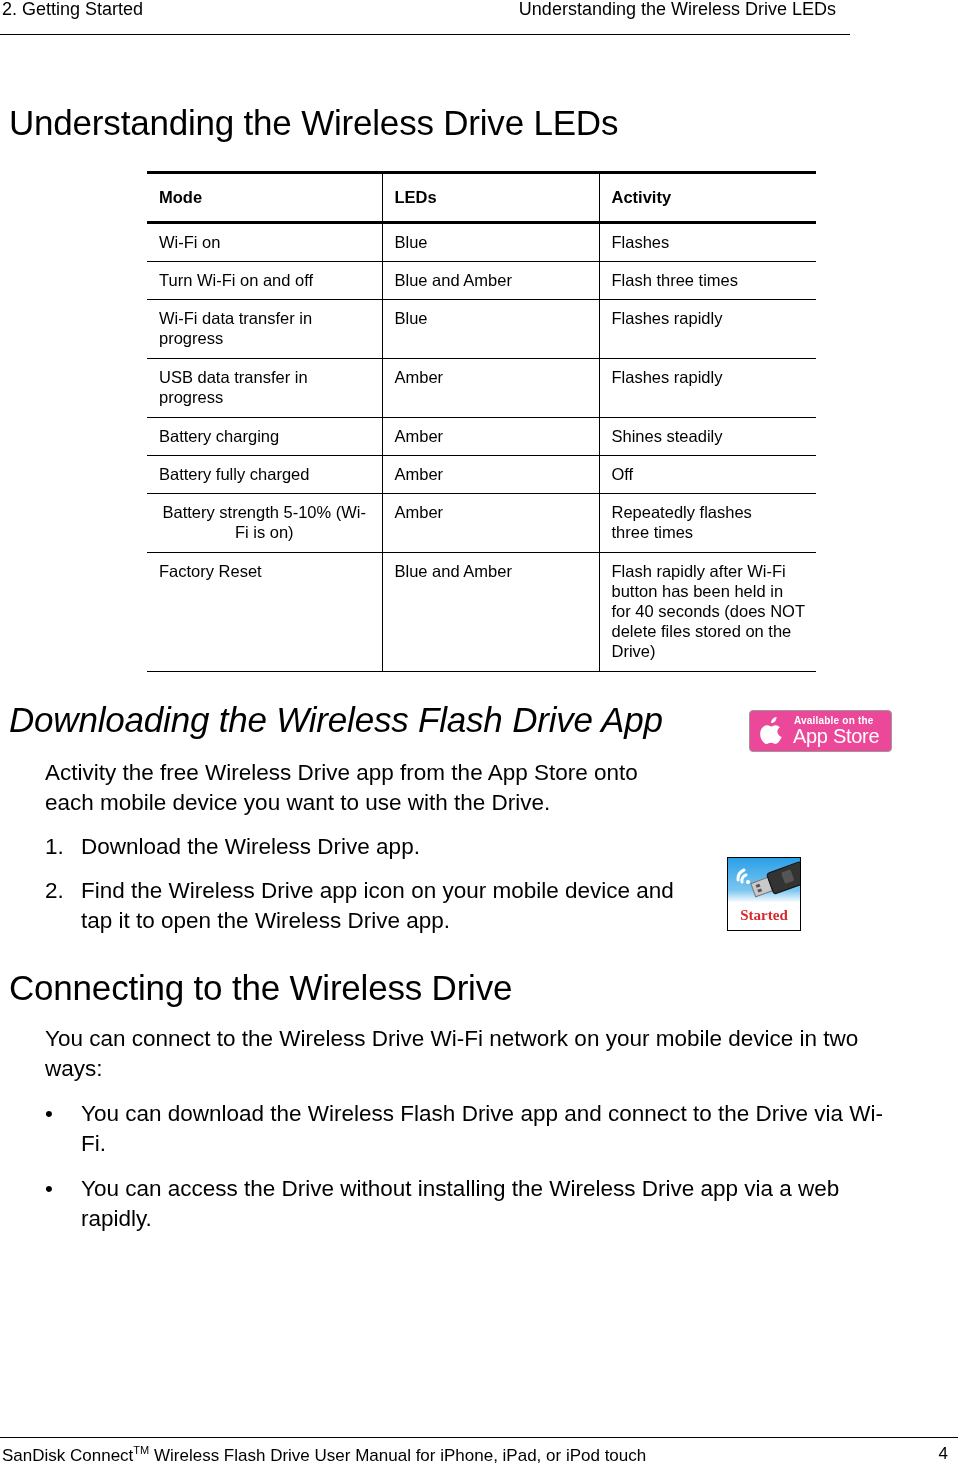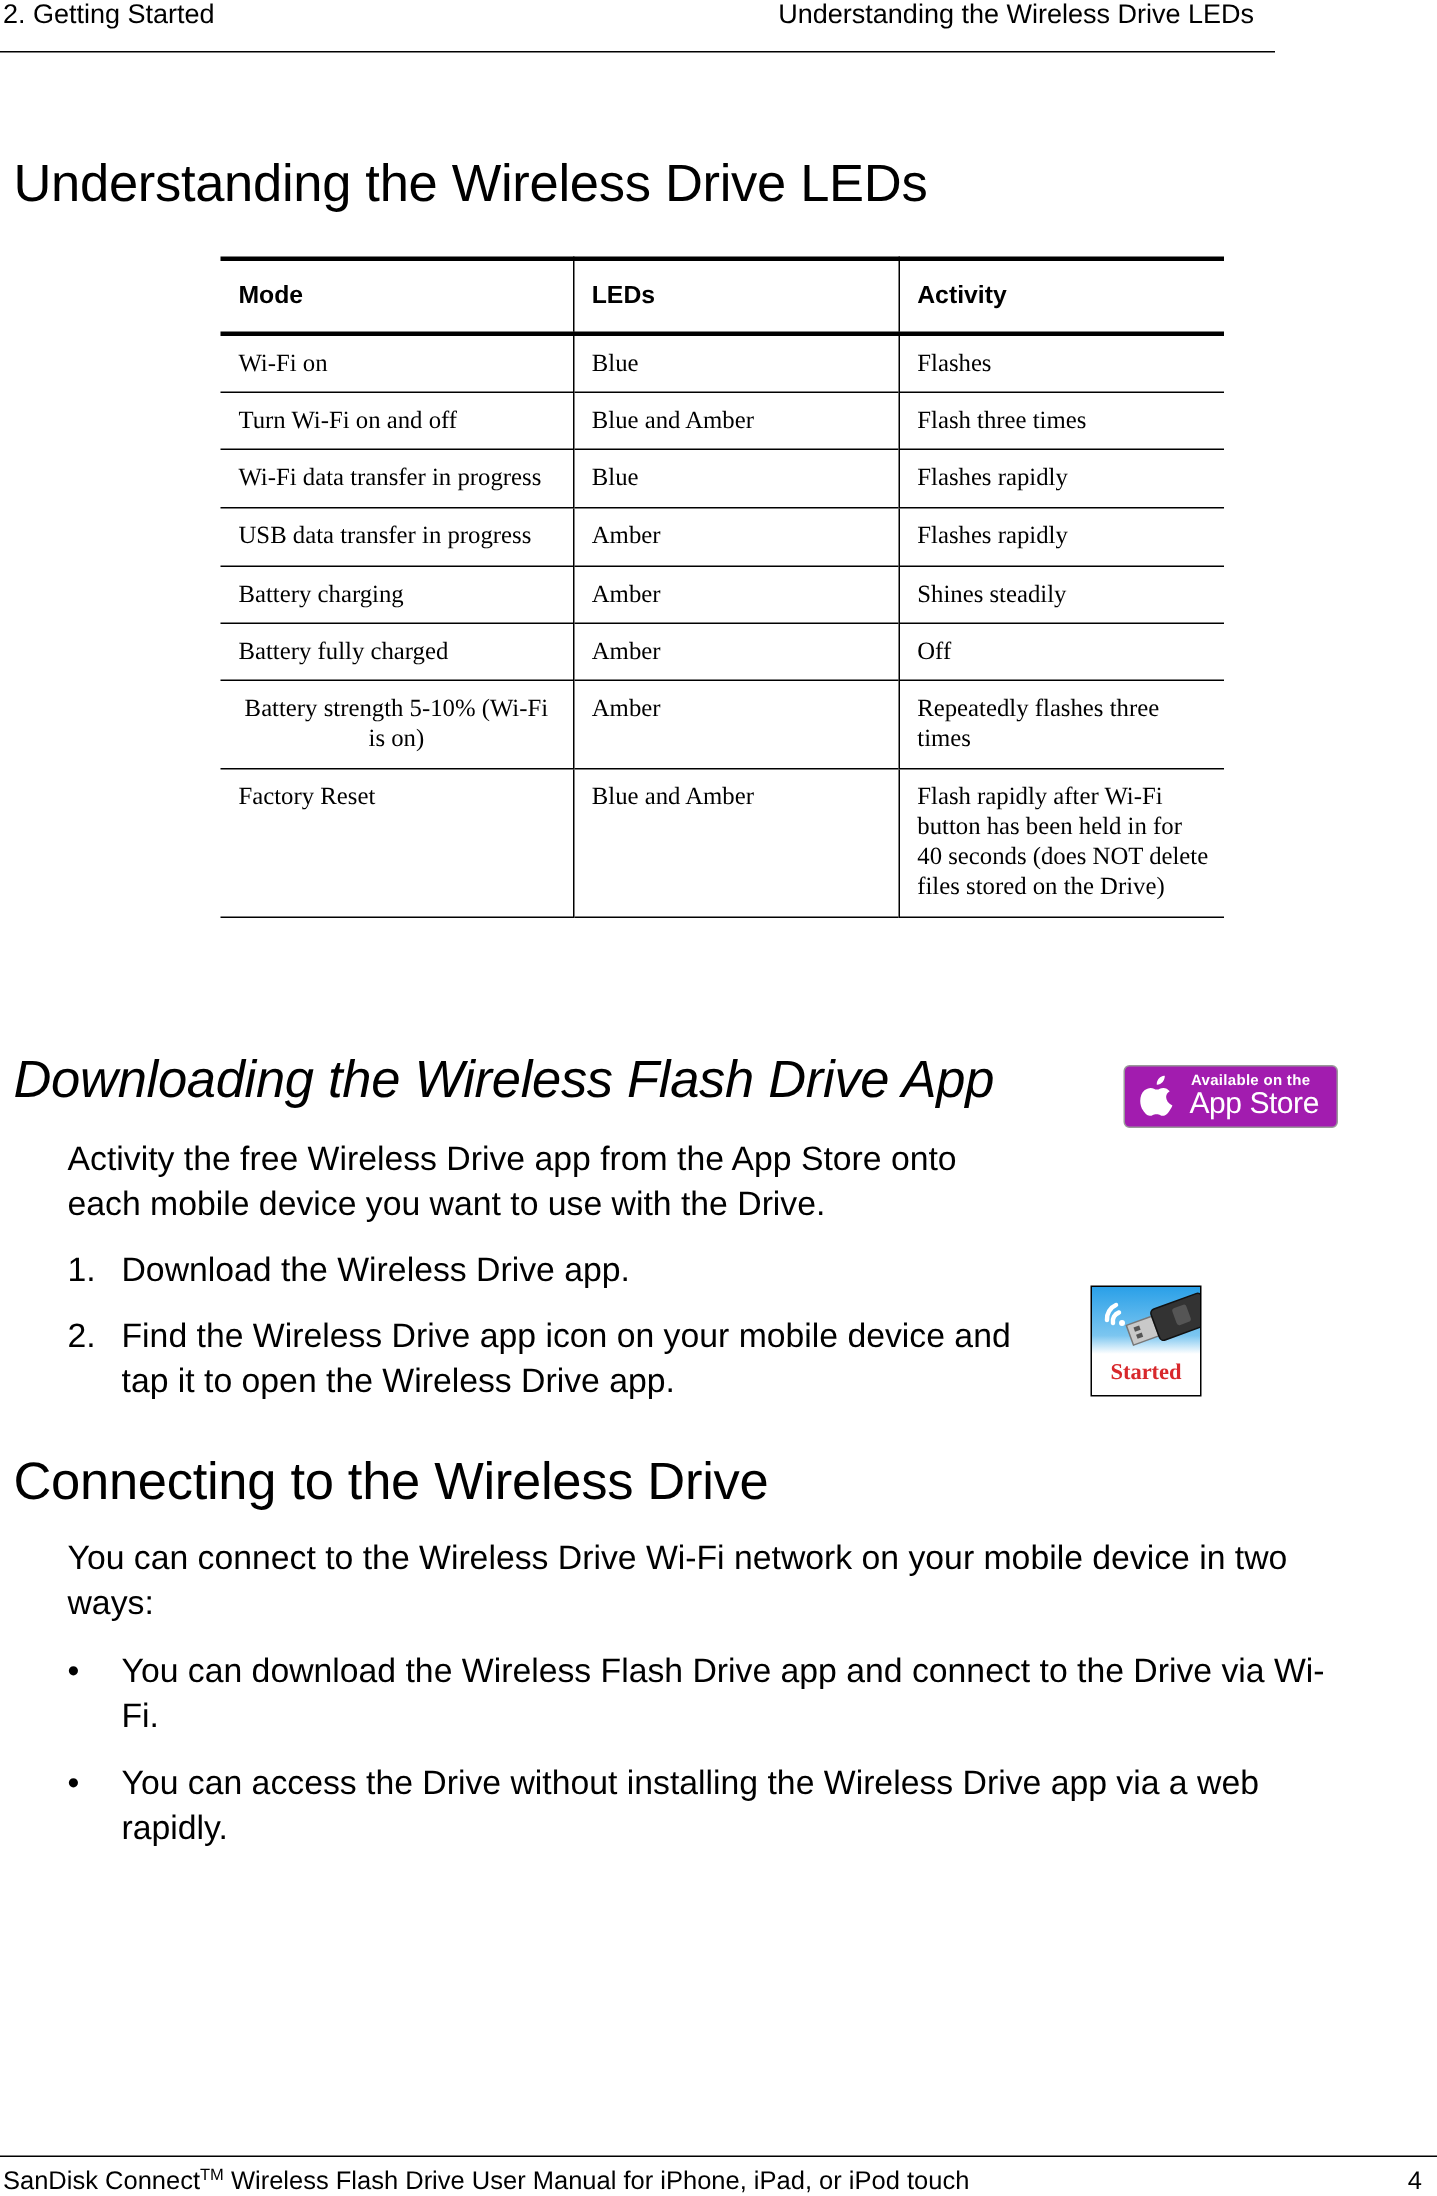--- a/index.html
+++ b/index.html
@@ -21,41 +21,41 @@
 
   table.led {
     position: absolute; left: 147px; top: 171px; width: 669px;
     border-collapse: collapse; font-size: 16.5px;
   }
   table.led th, table.led td {
     text-align: left; vertical-align: top; padding: 8px 12px 9px 12px; line-height: 20px;
   }
   table.led th { font-weight: bold; padding-top: 13px; padding-bottom: 14px; }
   table.led thead tr { border-top: 3.5px solid #000; border-bottom: 3.5px solid #000; }
-  table.led tbody tr { border-bottom: 1.2px solid #000; font-family: Liberation Serif, serif; }
+  table.led tbody tr { border-bottom: 1.2px solid #000; }
   table.led th + th, table.led td + td { border-left: 1.2px solid #000; }
   table.led col.c1 { width: 235px; }
   table.led col.c2 { width: 217px; }
 
   .para {
     position: absolute; font-size: 22.5px; line-height: 29.5px; margin: 0;
   }
   .step {
     position: absolute; left: 45px; font-size: 22.5px; line-height: 30px;
   }
   .step .num { position: absolute; left: 0; top: 0; width: 36px; }
   .step .txt { position: absolute; left: 36px; top: 0; }
 
   .bullet { position: absolute; left: 45px; font-size: 22.5px; line-height: 30px; }
   .bullet .dot { position: absolute; left: 0; top: 0; }
   .bullet .txt { position: absolute; left: 36px; top: 0; }
 
   .appstore-badge {
     position: absolute; left: 749px; top: 710px; width: 143px; height: 42px;
-    background: #a21caf; border: 1px solid #999; border-radius: 4px; box-sizing: border-box;
+    background: #ec4899; border: 1px solid #999; border-radius: 4px; box-sizing: border-box;
     color: #fff; overflow: hidden;
   }
   .appstore-badge .apple { position: absolute; left: 10px; top: 6px; width: 24px; height: 28px; }
   .appstore-badge .small { position: absolute; left: 44px; top: 4px; font-size: 10px; font-weight: bold; letter-spacing: 0.2px; }
   .appstore-badge .big { position: absolute; left: 43px; top: 14px; font-size: 20px; letter-spacing: -0.3px; }
 
   .sandisk-icon {
     position: absolute; left: 727px; top: 857px; width: 74px; height: 74px;
     border: 1.5px solid #000; box-sizing: border-box; overflow: hidden;
     background: linear-gradient(#2aa0e8 0%, #7cc6f0 45%, #ffffff 62%, #ffffff 100%);

